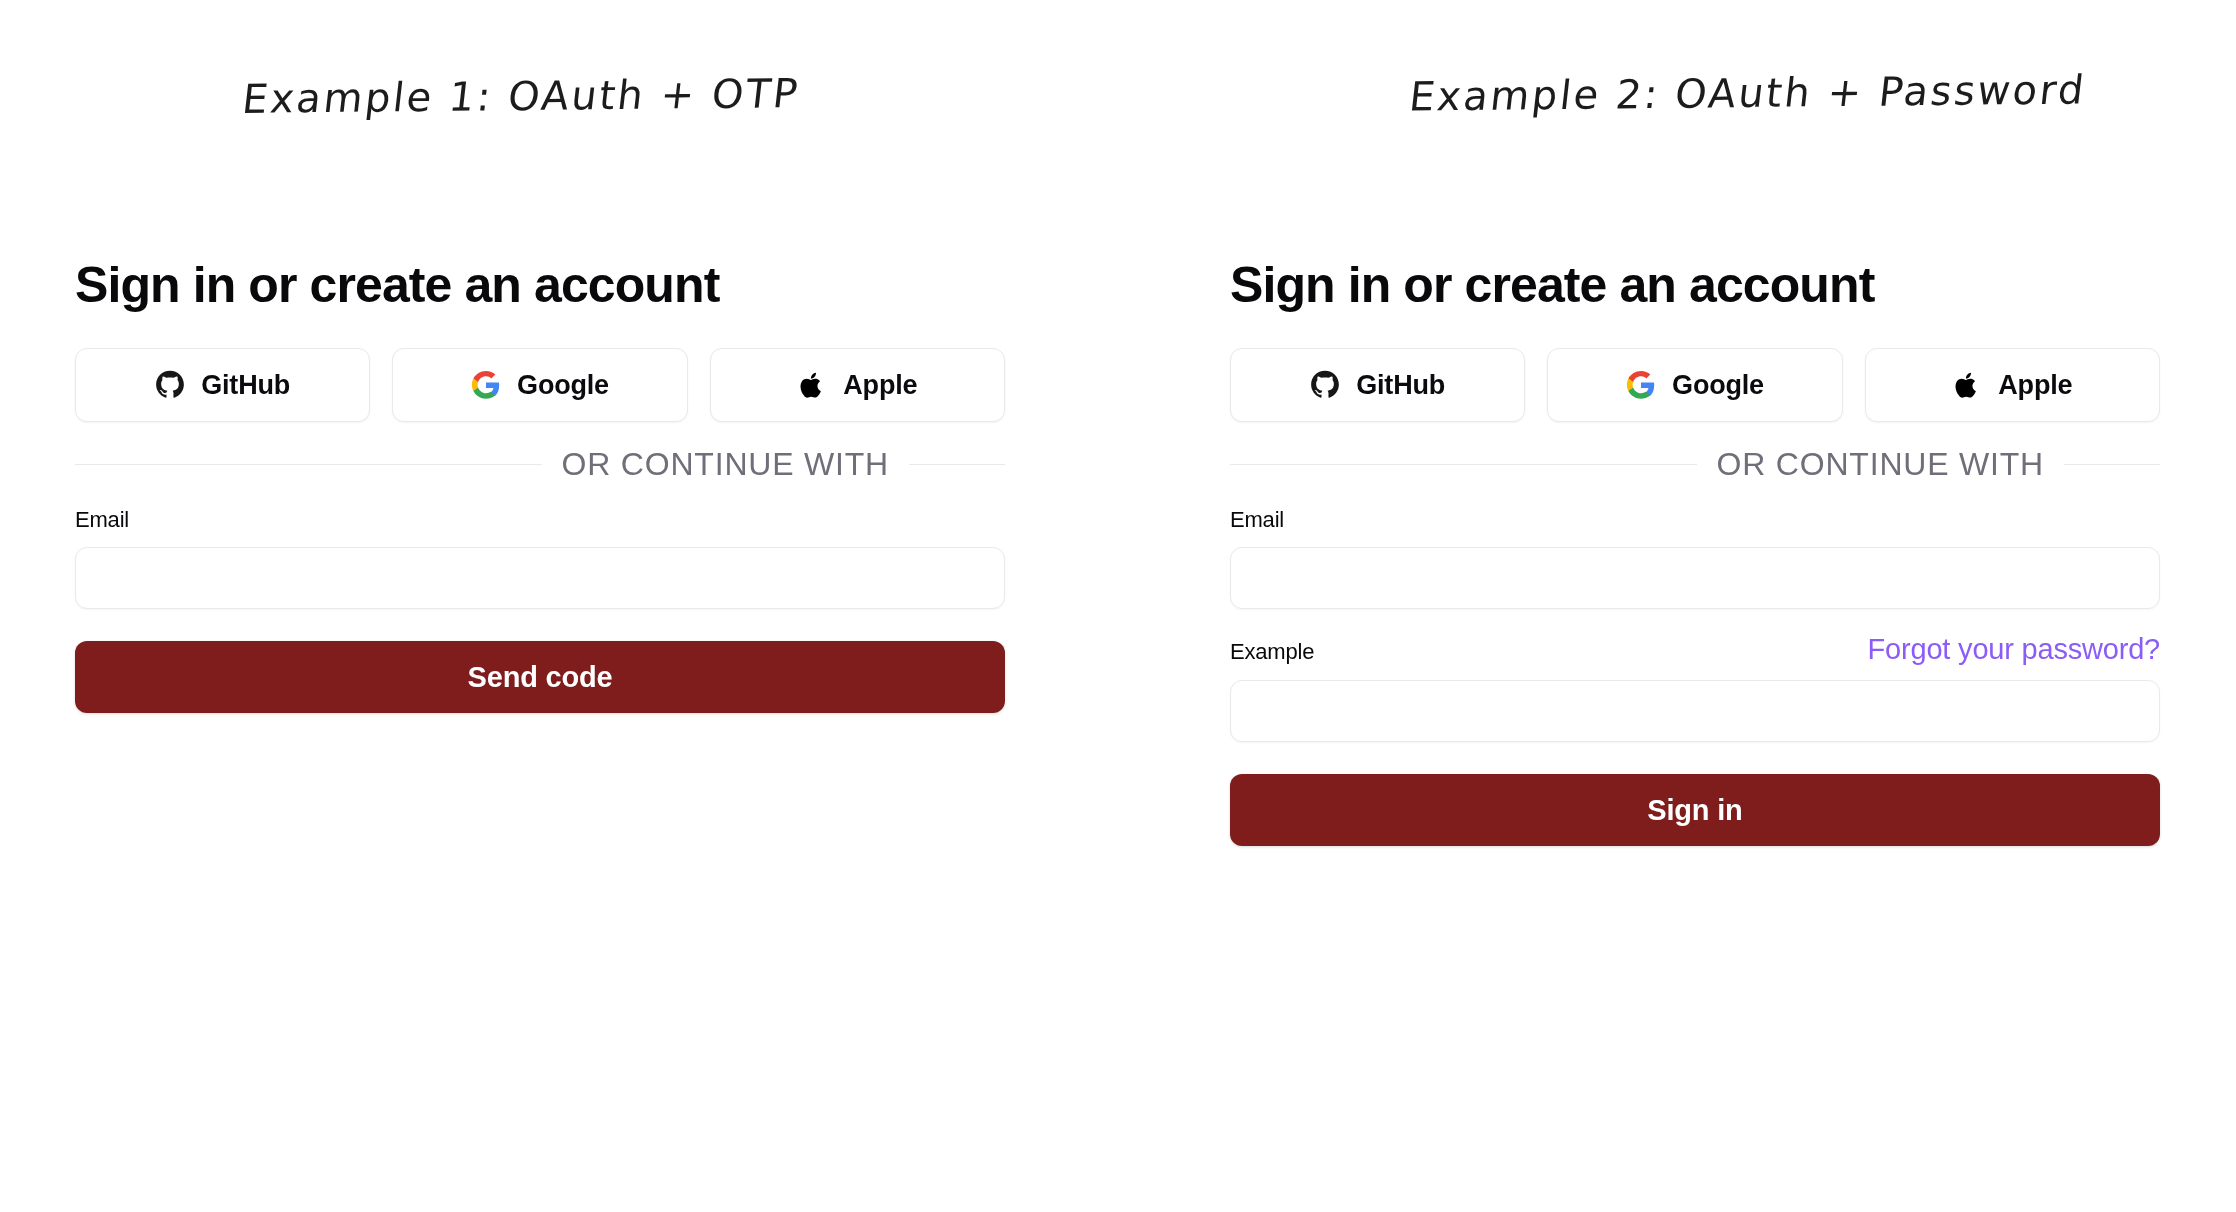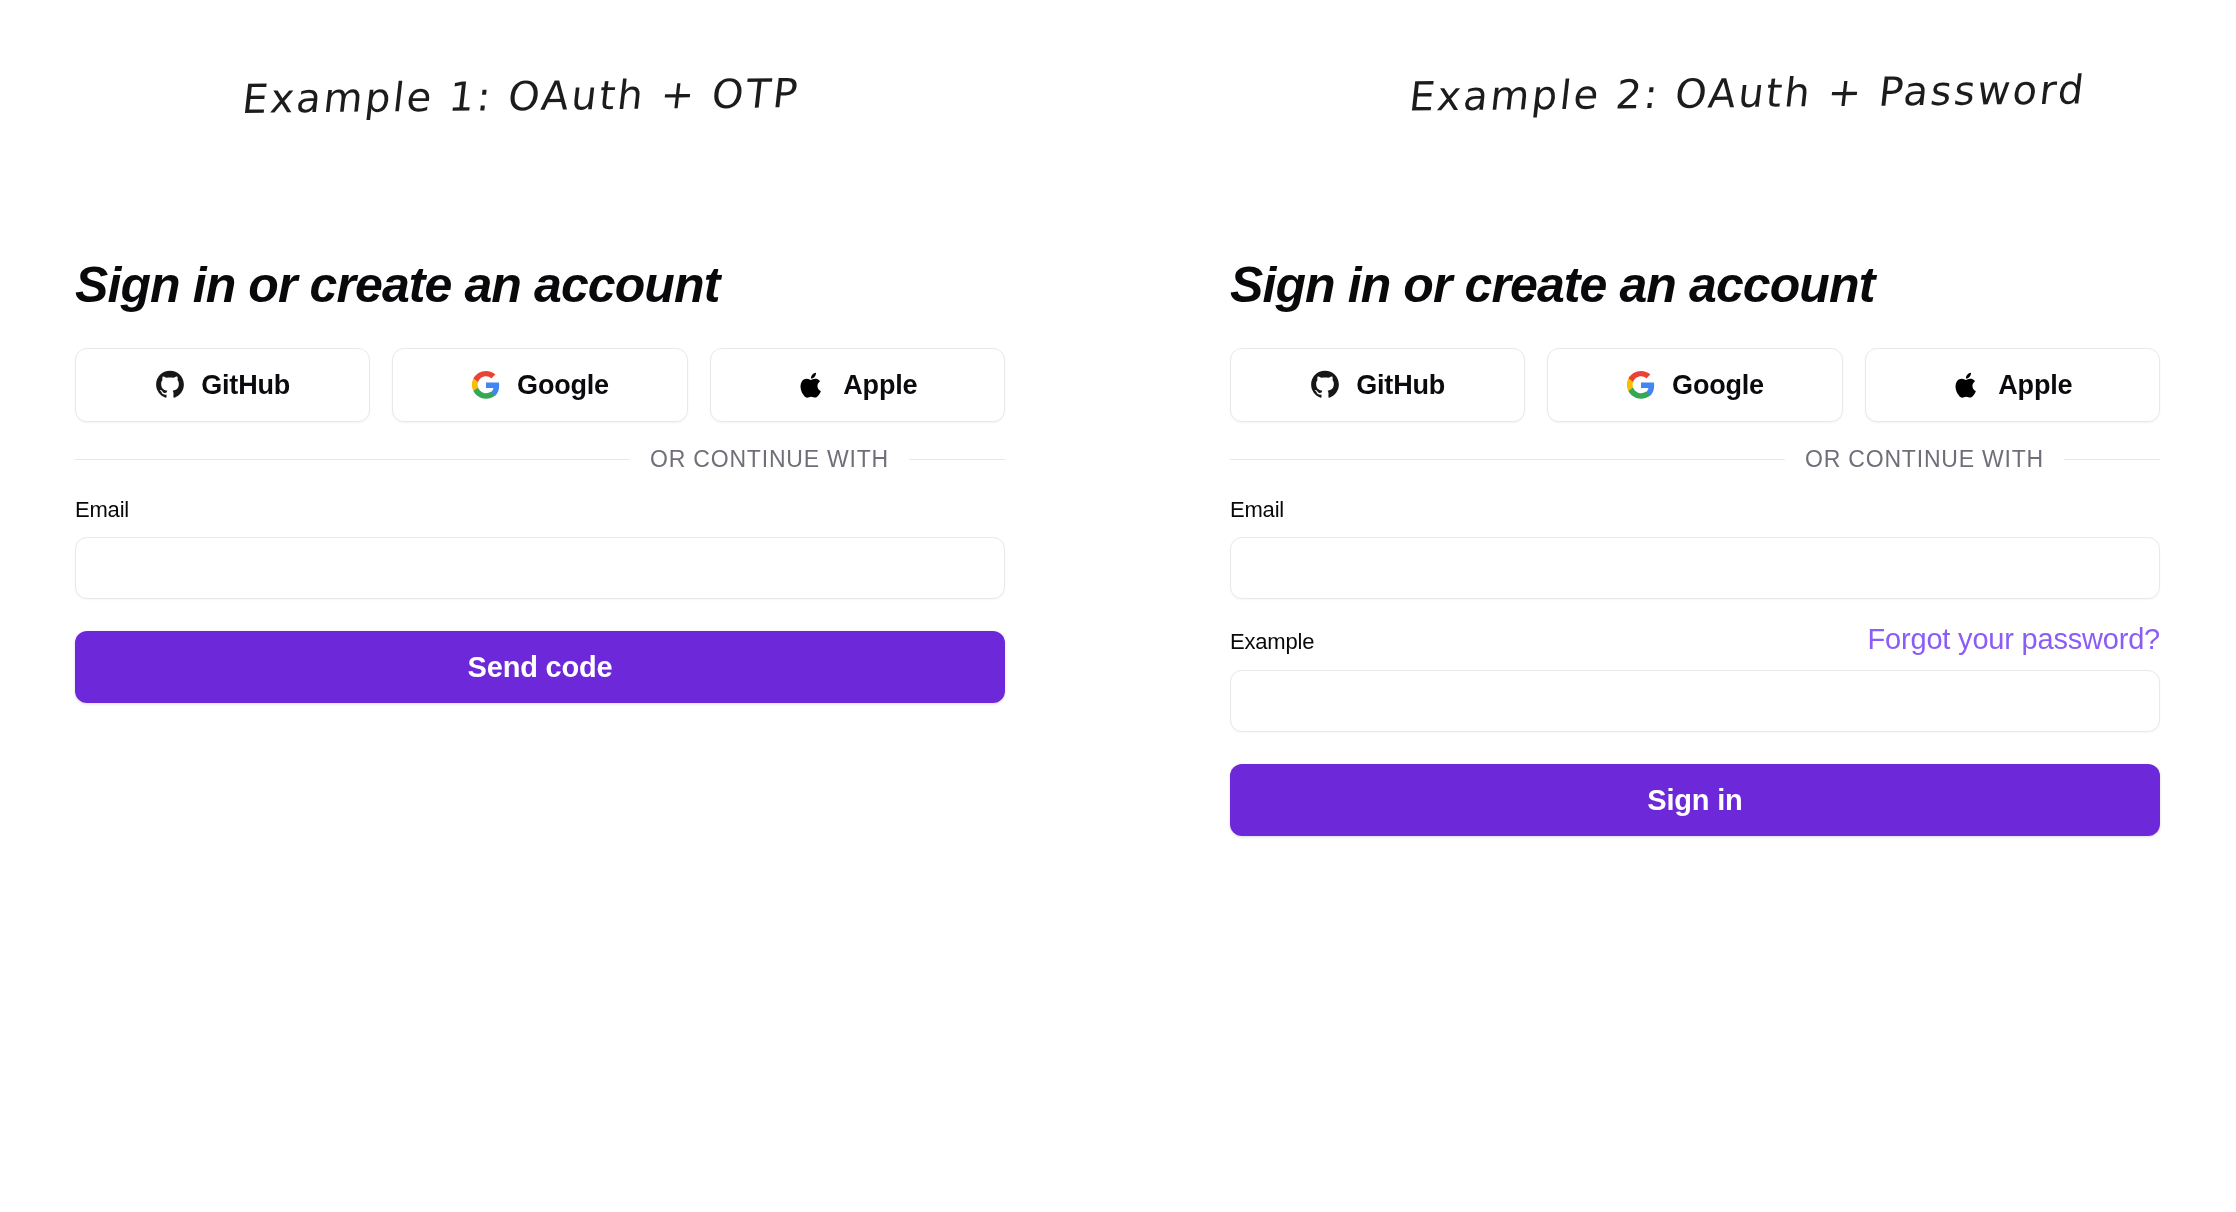--- a/index.html
+++ b/index.html
@@ -45,21 +45,20 @@
   .panel-right { left: 1230px; top: 258px; }
 
   .panel-heading {
     font-size: 50px;
     font-weight: 700;
     color: #09090b;
     letter-spacing: -0.9px;
     line-height: 1.08;
     margin: 0 0 36px 0;
     white-space: nowrap;
-    font-style: italic;
   }
 
   
   .oauth-row {
     display: flex;
     gap: 22px;
     margin-bottom: 0;
   }
   .oauth-btn {
     flex: 1 1 0;
@@ -101,21 +100,21 @@
     width: 100%;
   }
   .divider .rule {
     height: 1.5px;
     background: #e9e9ec;
   }
   .divider .rule-left  { flex: 1 1 auto; }
   .divider .rule-right { flex: 0 0 96px; }
   .divider-text {
     padding: 0 20px;
-    font-size: 23px;
+    font-size: 32px;
     font-weight: 400;
     letter-spacing: 0.8px;
     color: #6f6f7a;
     white-space: nowrap;
   }
 
   
   .field { margin-top: 24px; }
   .field-header {
     display: flex;
@@ -155,21 +154,21 @@
   }
   .text-input::placeholder { color: #a2a2ad; }
 
   
   .primary-btn {
     display: block;
     width: 100%;
     height: 72px;
     box-sizing: border-box;
     margin-top: 32px;
-    background: #6d28d9;
+    background: #7f1d1d;
     color: #ffffff;
     border: none;
     border-radius: 12px;
     box-shadow: 0 1px 3px rgba(16,24,40,.16);
     font-family: inherit;
     font-size: 29px;
     font-weight: 700;
     letter-spacing: -0.2px;
     cursor: pointer;
   }

